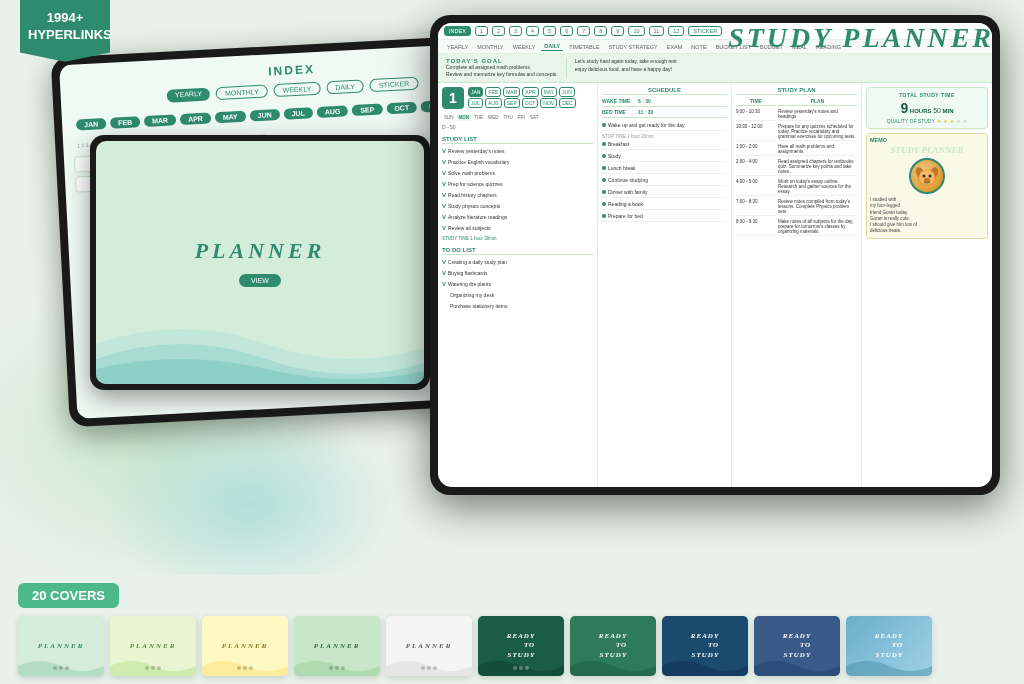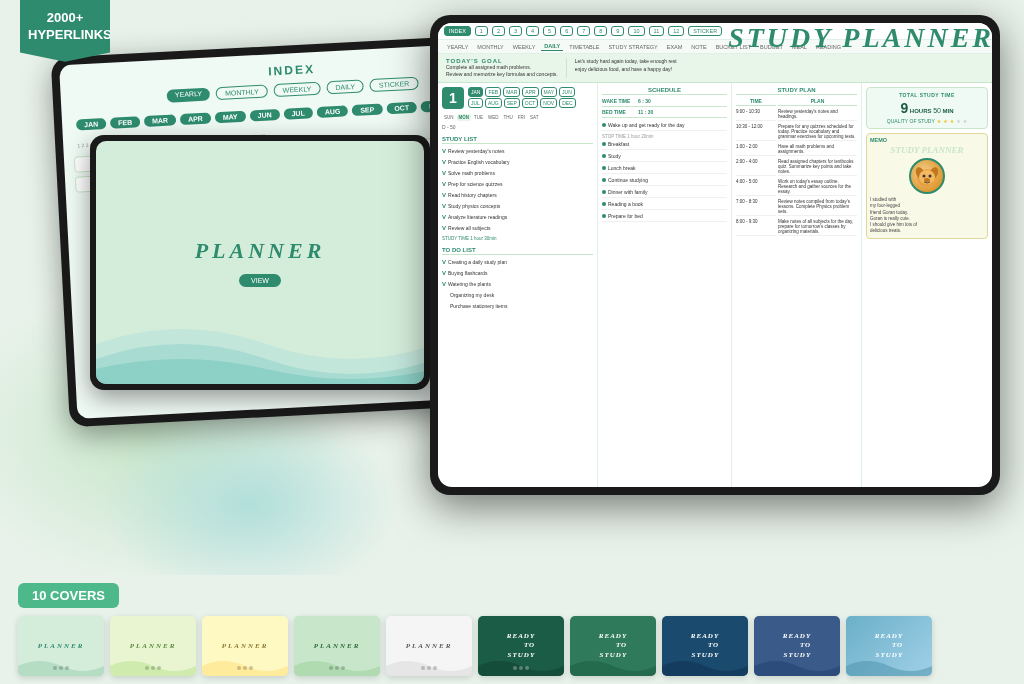--- a/index.html
+++ b/index.html
@@ -613,21 +613,21 @@
       z-index: 1;
     }
   </style>
 </head>
 <body>
 
 <div class="bg-blob1"></div>
 <div class="bg-blob2"></div>
 
 <div class="ribbon-badge">
-  <span style="white-space:pre-line;">2000+
+  <span style="white-space:pre-line;">1994+
 HYPERLINKS</span>
 </div>
 
 <div class="main-title">
   <span>STUDY PLANNER</span>
 </div>
 
 <div class="tablets-area">
 
   <div class="tablet-back">
@@ -895,21 +895,21 @@
             <div class="memo-text">I studied with<br>my four-legged<br>friend Goran today.<br>Goran is really cute.<br>I should give him lots of<br>delicious treats.</div>
           </div>
         </div>
       </div>
     </div>
   </div>
 </div>
 
 <div class="covers-section">
   <div class="covers-badge">
-    <span>10 COVERS</span>
+    <span>20 COVERS</span>
   </div>
   <div class="covers-row">
 
     <div class="cover-thumb" style="background:#d4edda;">
       <svg class="cover-wave" viewBox="0 0 86 20" preserveAspectRatio="none">
         <path d="M0,10 Q21,0 43,10 T86,10 L86,20 L0,20 Z" fill="#a8d5ba" opacity="0.7"></path>
       </svg>
       <span class="cover-label" style="color:#2e8b6e;">PLANNER</span>
       <div class="cover-footer">
         <div class="cover-dot"></div>

